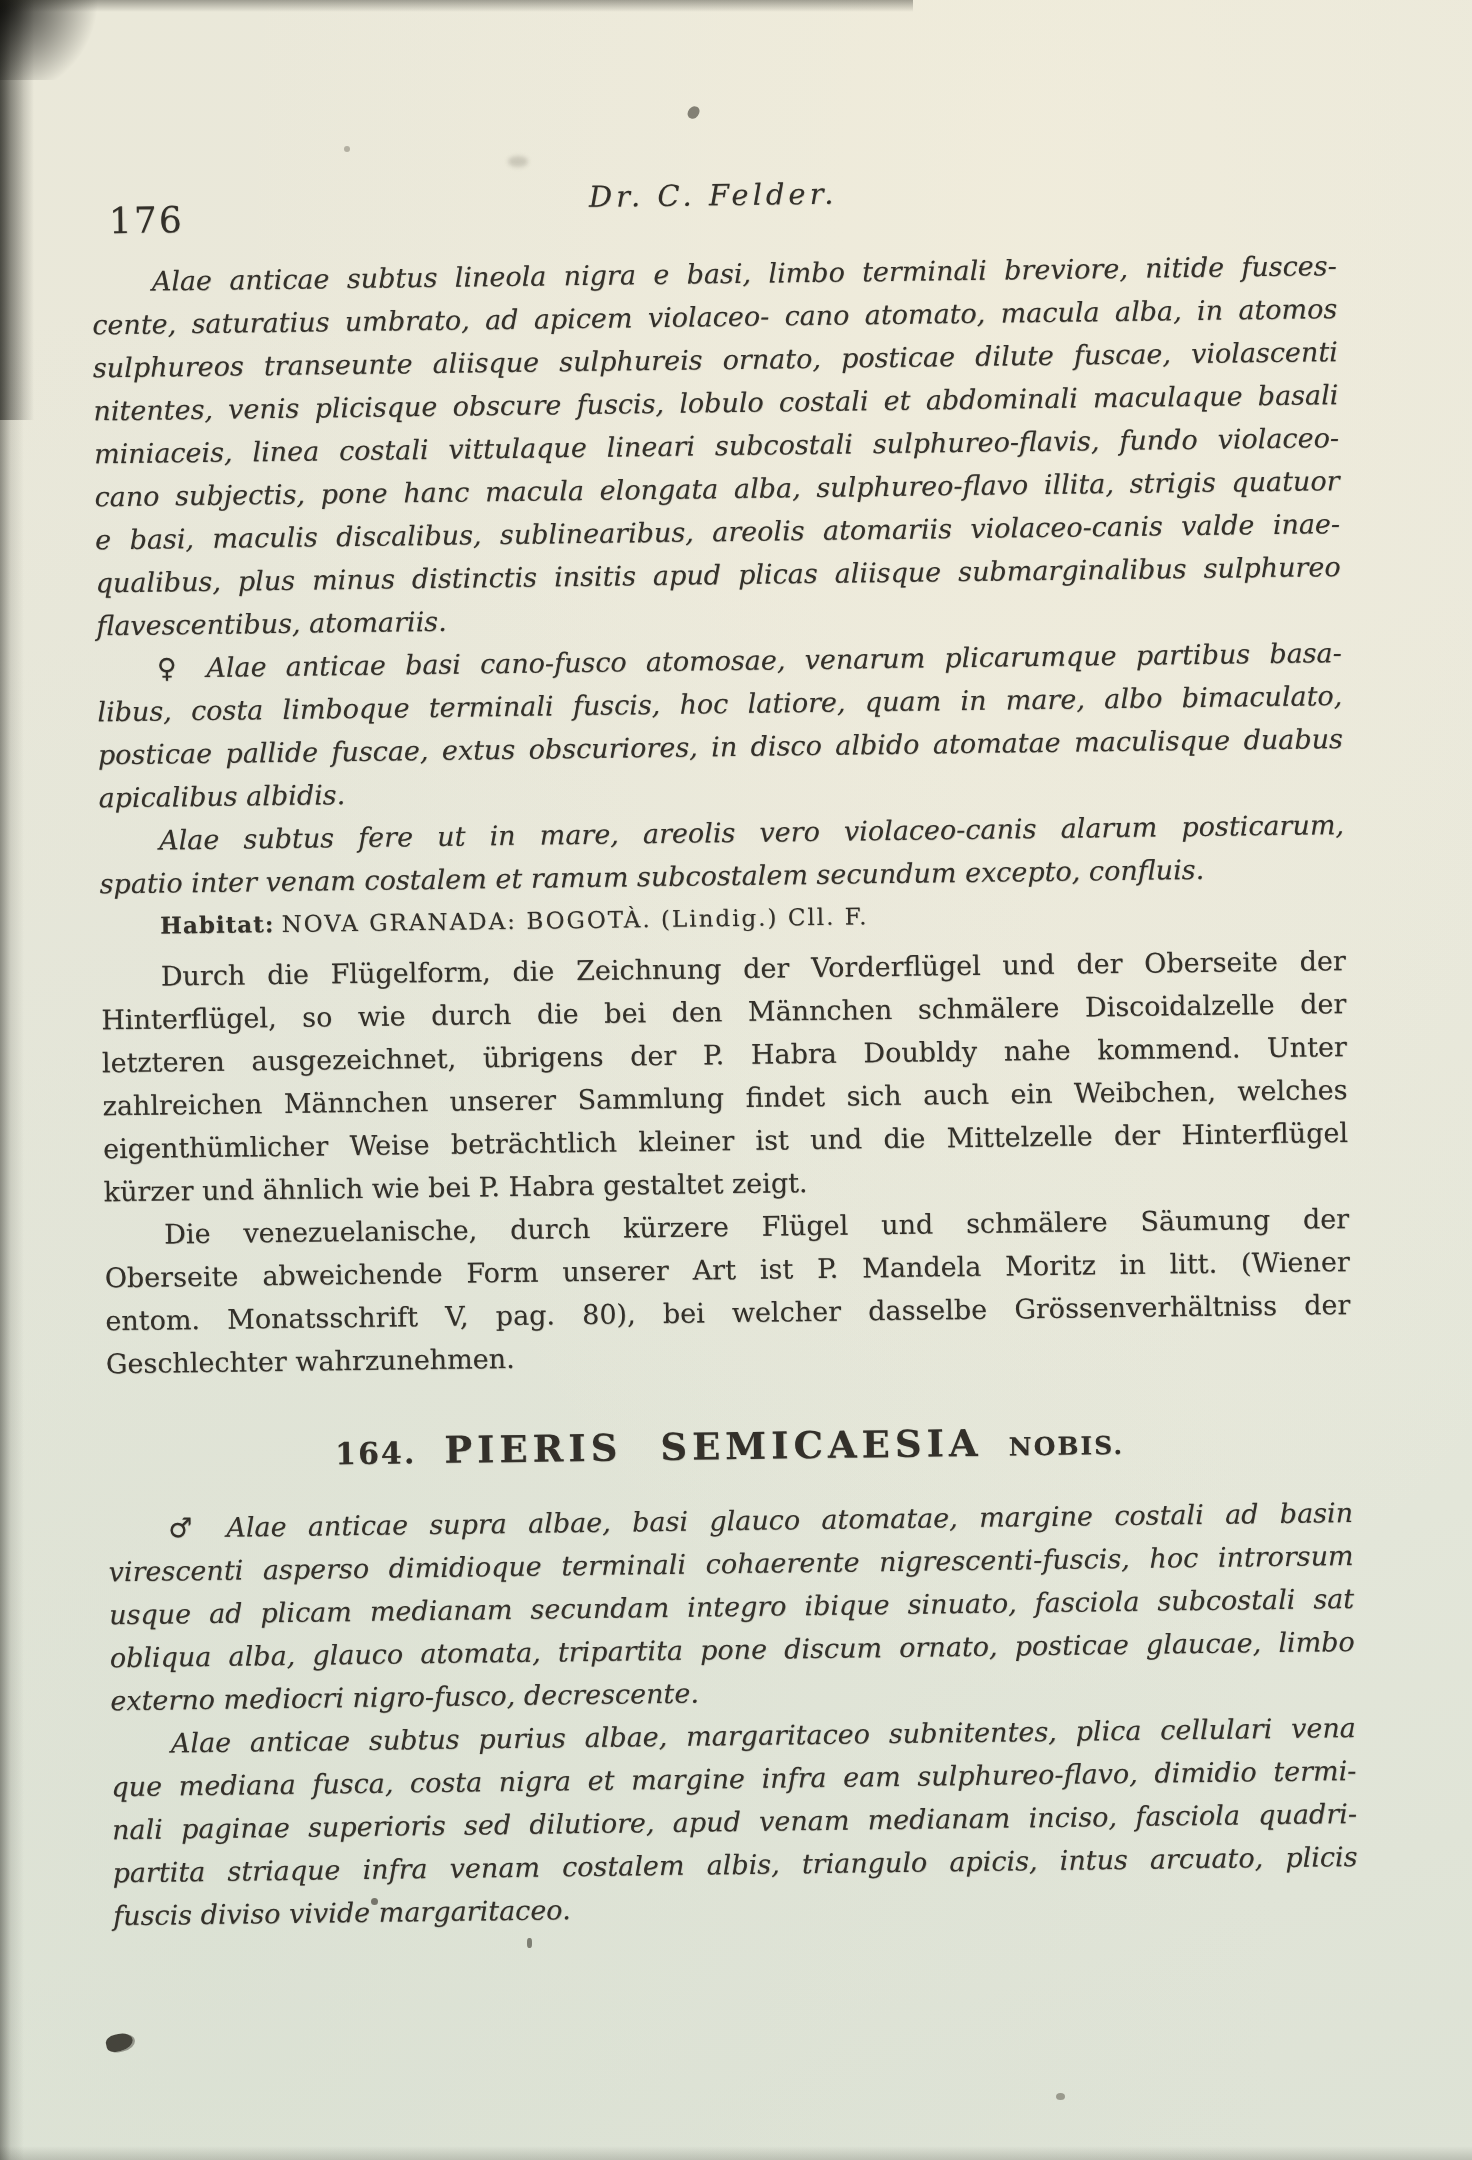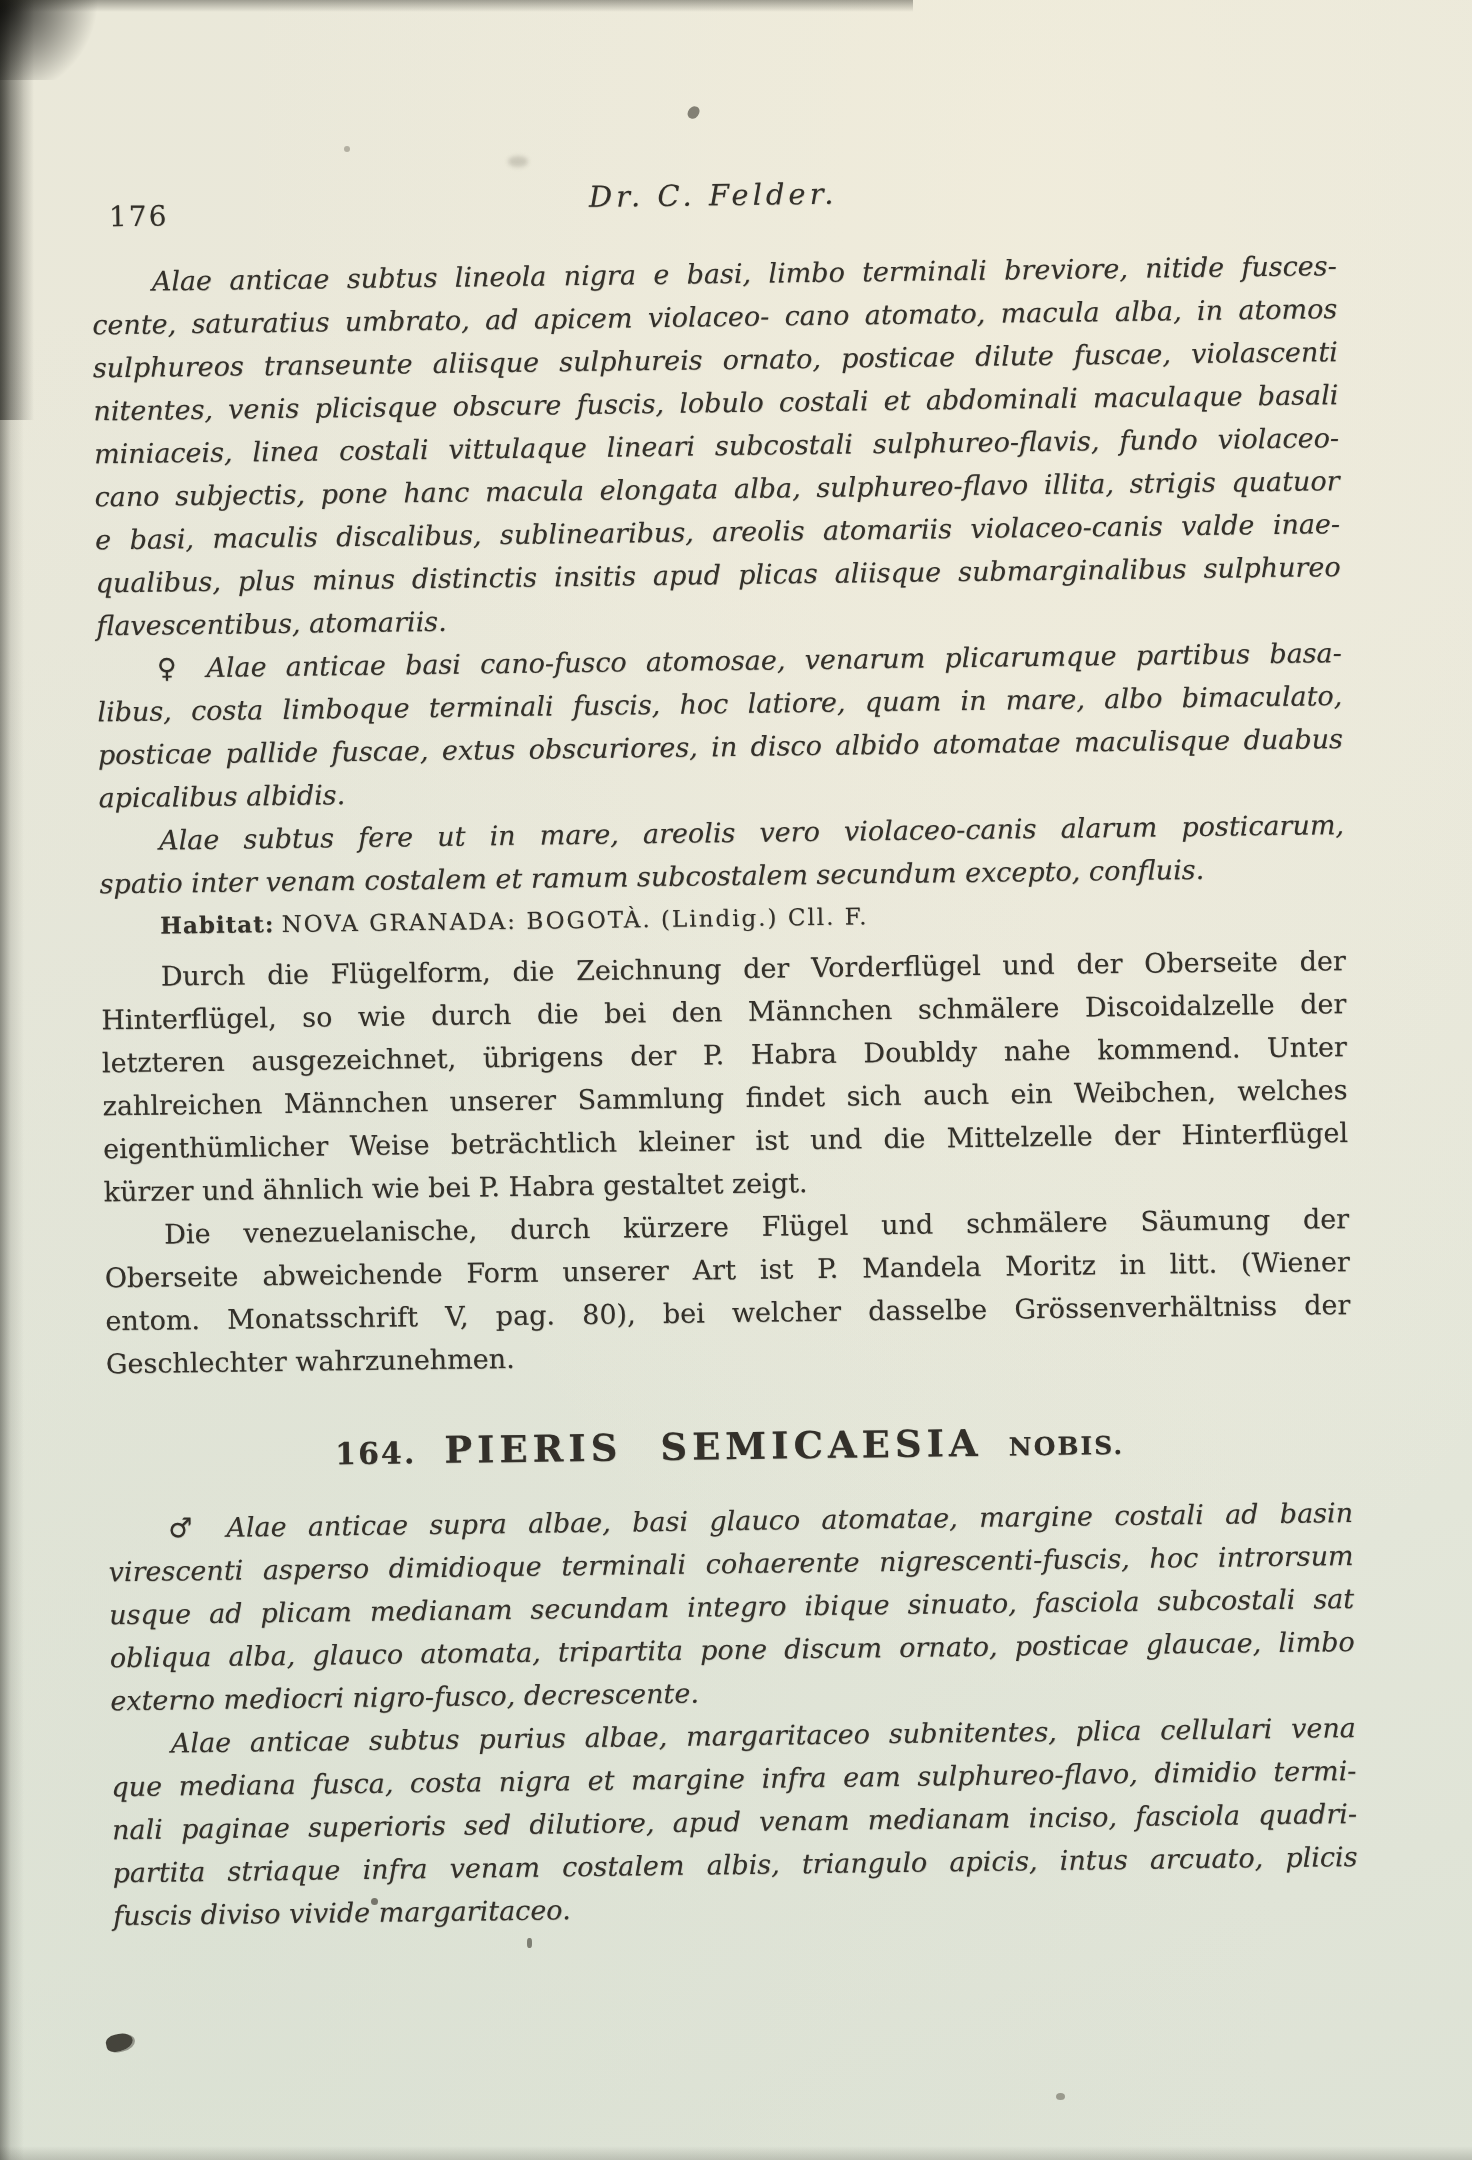--- a/index.html
+++ b/index.html
@@ -36,21 +36,21 @@
   .sp6{left:1056px;top:2093px;width:9px;height:7px;background:rgba(85,82,70,.5);border-radius:50%;}
   .sp7{left:344px;top:146px;width:6px;height:6px;background:rgba(110,106,94,.45);border-radius:50%;}
 
   .content{
     position:absolute;inset:0;
     transform:rotate(-0.75deg);
     transform-origin:50% 42%;
     color:#33302a;
     text-shadow:0.3px 0.4px 0.8px rgba(55,52,42,.45);
   }
-  .pageno{position:absolute;left:118px;top:192px;font-size:28px;letter-spacing:2px;}
+  .pageno{position:absolute;left:118px;top:192px;font-size:36px;letter-spacing:2px;}
   .runhead{position:absolute;left:100px;top:178px;width:1245px;text-align:center;
     font-style:italic;font-size:29px;letter-spacing:4px;}
   .textcol{position:absolute;left:100px;top:252px;width:1245px;font-size:27px;line-height:43px;}
   .para{margin:0;}
   .italic{font-style:italic;}
   .roman{font-style:normal;}
   .line{text-align:justify;text-align-last:justify;white-space:normal;}
   .line.first{text-indent:60px;}
   .line.para-last{text-align-last:left;}
   .habitat{margin:1px 0 9px;padding-left:60px;font-size:23px;line-height:40px;}

